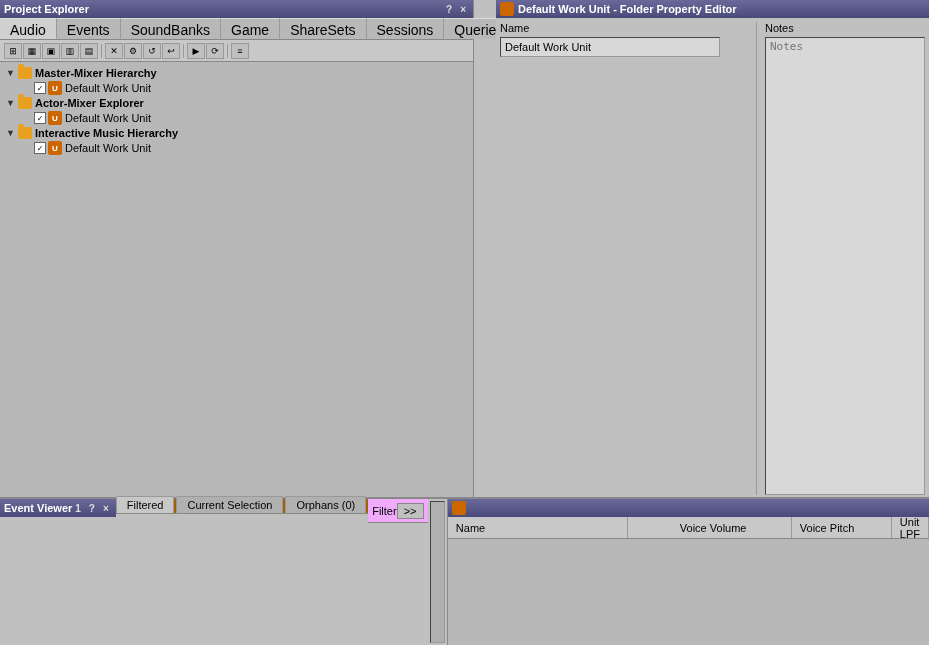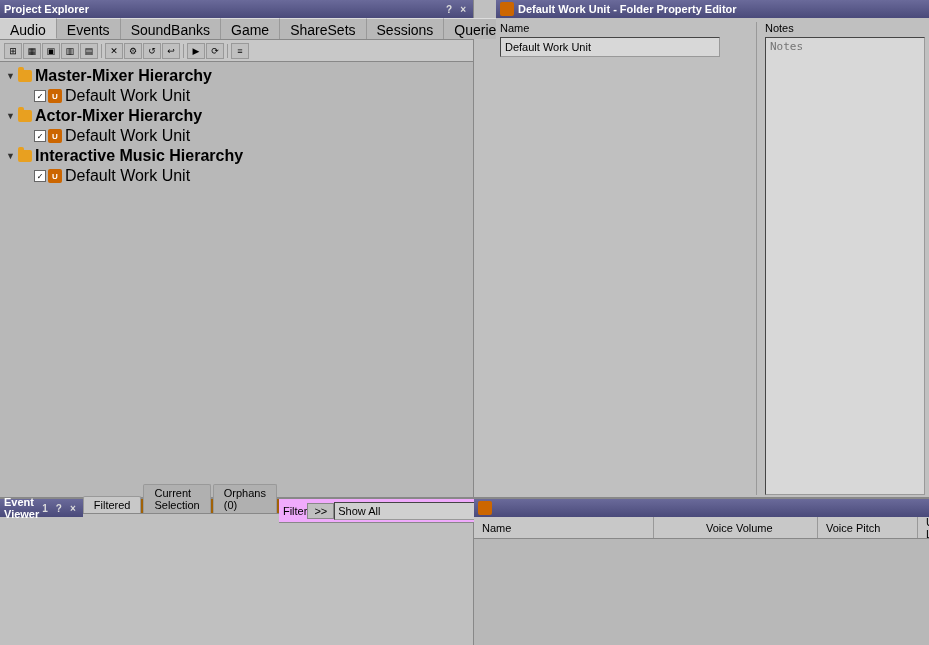--- a/index.html
+++ b/index.html
@@ -188,21 +188,21 @@
       margin-right: 3px;
       flex-shrink: 0;
       display: flex;
       align-items: center;
       justify-content: center;
       color: #fff;
       font-size: 8px;
       font-weight: bold;
     }
     .tree-label {
-      font-size: 16px;
+      font-size: 11px;
     }
     .tree-label.bold {
       font-weight: bold;
     }
 
     
     .right-panel {
       flex: 1;
       height: 499px;
       display: flex;
@@ -432,21 +432,21 @@
         <div class="tree-item tree-indent-2">
           <span class="expand-arrow"></span>
           <div class="checkbox-small">✓</div>
           <div class="work-unit-icon">U</div>
           <span class="tree-label">Default Work Unit</span>
         </div>
 
         <div class="tree-item tree-indent-1">
           <span class="expand-arrow">▼</span>
           <div class="folder-icon"></div>
-          <span class="tree-label bold">Actor-Mixer Hierarchy</span>
+          <span class="tree-label bold">Actor-Mixer Explorer</span>
         </div>
         <div class="tree-item tree-indent-2">
           <span class="expand-arrow"></span>
           <div class="checkbox-small">✓</div>
           <div class="work-unit-icon">U</div>
           <span class="tree-label">Default Work Unit</span>
         </div>
 
         <div class="tree-item tree-indent-1">
           <span class="expand-arrow">▼</span>
@@ -512,21 +512,20 @@
         <div class="ev-tab">
           <span>Orphans (0)</span>
         </div>
       </div>
 
       <div class="ev-filter-bar">
         <span class="ev-filter-label">Filter</span>
         <button class="ev-filter-btn">
           <span>&gt;&gt;</span>
         </button>
-        <input class="ev-filter-input" type="text" value="Show All" style="">
       </div>
 
       <div class="ev-content"></div>
     </div>
 
     <div class="contents-editor">
 
       <div class="title-bar">
         <div class="title-left">
           <div class="panel-icon panel-icon-orange"></div>

